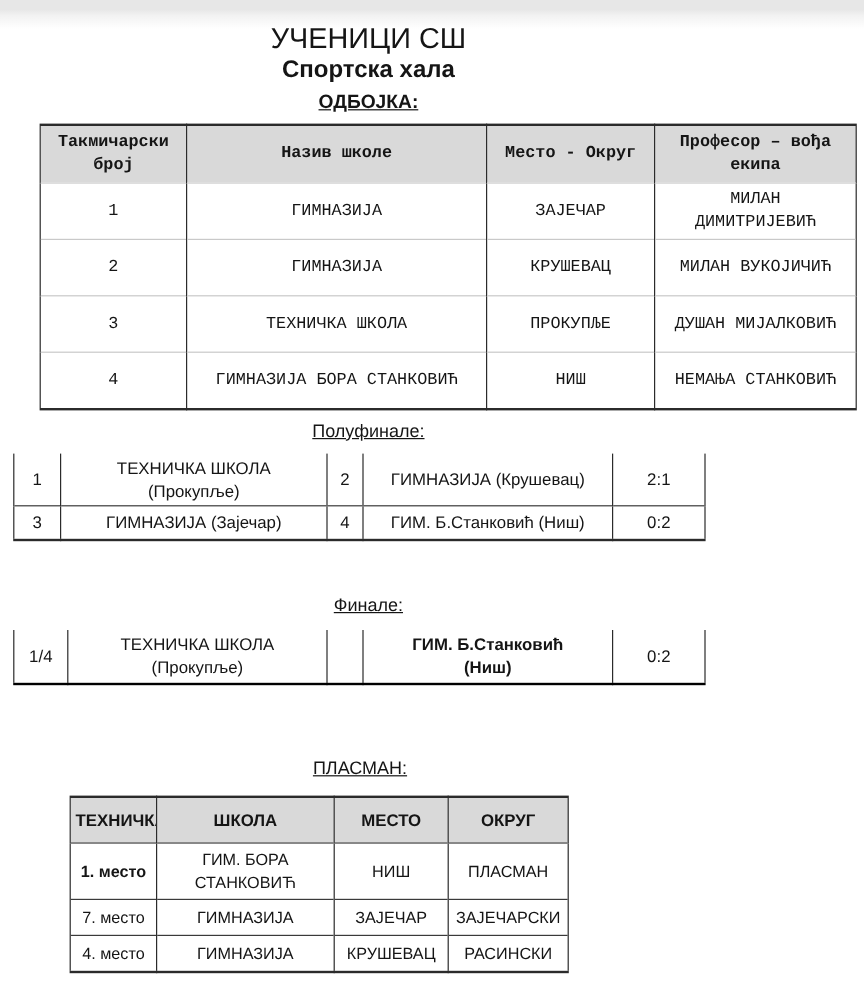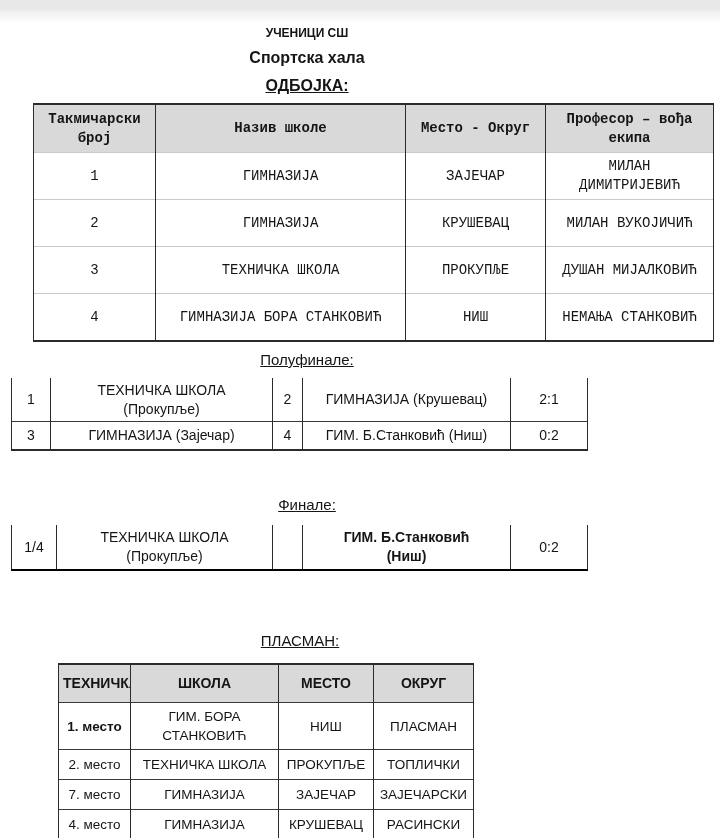--- a/index.html
+++ b/index.html
@@ -8,22 +8,22 @@
     background:#ffffff;color:#151515;
     font-family:"Liberation Sans","DejaVu Sans",sans-serif;
     -webkit-font-smoothing:antialiased;
   }
   .top-strip{
     position:absolute;left:0;top:0;width:720px;height:26px;
     background:linear-gradient(#e7e7e7 0px,#e7e7e7 8px,#f2f2f2 13px,#ffffff 24px);
   }
   
   .titles{position:absolute;left:0;top:21px;width:614px;text-align:center;}
-  .title-main{font-size:12px;font-weight:bold;line-height:24px;}
-  .title-sub{font-size:16px;font-weight:bold;line-height:24px;margin-top:1px;}
+  .title-main{font-size:24px;font-weight:normal;line-height:24px;}
+  .title-sub{font-size:20px;font-weight:bold;line-height:24px;margin-top:1px;}
   .title-sport{font-size:16px;font-weight:bold;text-decoration:underline;line-height:20px;margin-top:6px;}
   .section-label{position:absolute;width:614px;text-align:center;font-size:15px;line-height:17px;text-decoration:underline;}
   #lbl-semifinals{top:351px;left:0;}
   #lbl-final{top:496px;left:0;}
   #lbl-placement{top:632px;left:-7px;}
   
   table{border-collapse:collapse;table-layout:fixed;position:absolute;}
   td,th{
     text-align:center;vertical-align:middle;padding:0 8px;
     font-size:14px;line-height:19px;overflow:hidden;
@@ -165,26 +165,20 @@
     <th>МЕСТО</th>
     <th>ОКРУГ</th>
   </tr>
   <tr class="p1">
     <td class="bold nowrap">1. место</td>
     <td>ГИМ. БОРА СТАНКОВИЋ</td>
     <td class="nowrap">НИШ</td>
     <td class="nowrap">ПЛАСМАН</td>
   </tr>
   <tr class="pn">
-    <td class="nowrap">2. место</td>
-    <td class="nowrap">ТЕХНИЧКА ШКОЛА</td>
-    <td class="nowrap">ПРОКУПЉЕ</td>
-    <td class="nowrap">ТОПЛИЧКИ</td>
-  </tr>
-  <tr class="pn">
     <td class="nowrap">7. место</td>
     <td class="nowrap">ГИМНАЗИЈА</td>
     <td class="nowrap">ЗАЈЕЧАР</td>
     <td class="nowrap">ЗАЈЕЧАРСКИ</td>
   </tr>
   <tr class="pn">
     <td class="nowrap">4. место</td>
     <td class="nowrap">ГИМНАЗИЈА</td>
     <td class="nowrap">КРУШЕВАЦ</td>
     <td class="nowrap">РАСИНСКИ</td>

